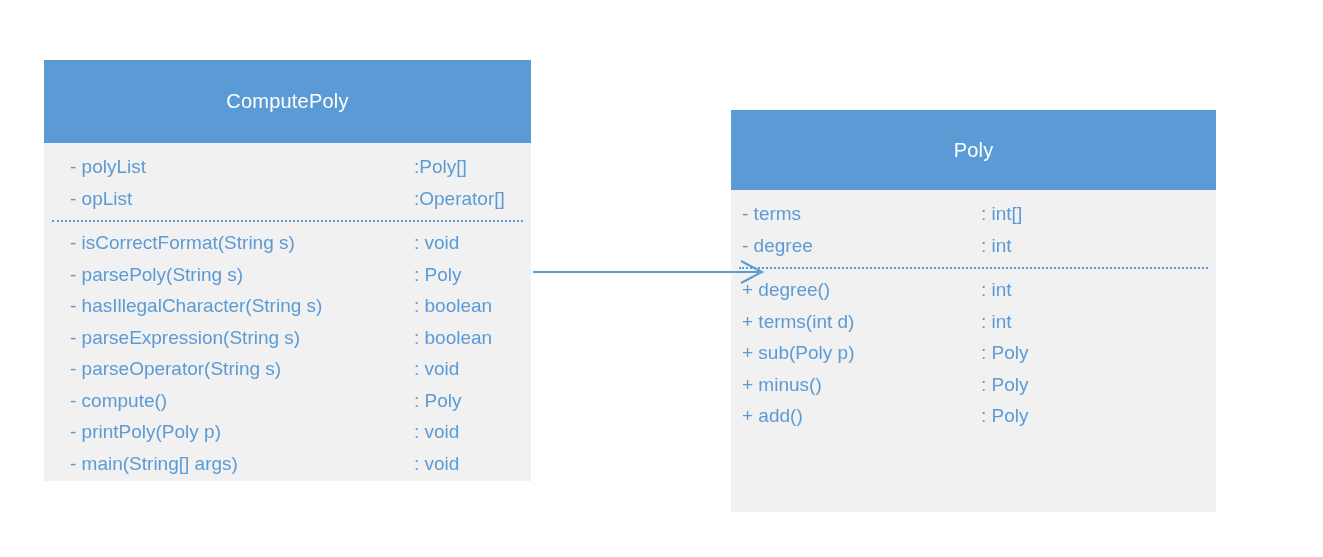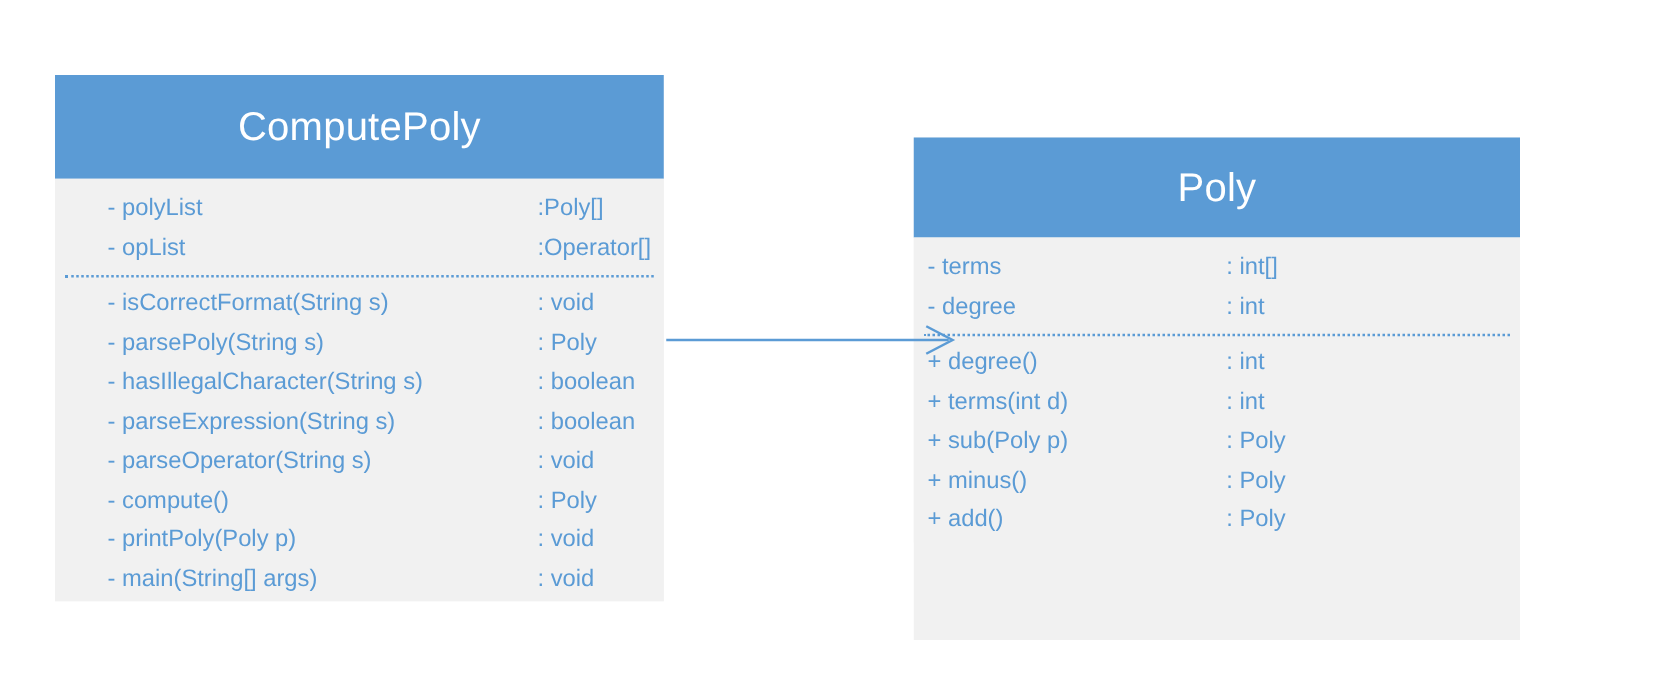--- a/index.html
+++ b/index.html
@@ -25,21 +25,21 @@
     box-sizing: border-box;
     background: #f1f1f1;
   }
   .class-header {
     box-sizing: border-box;
     background: #5b9bd5;
     color: #ffffff;
     display: flex;
     align-items: center;
     justify-content: center;
-    font-size: 32px;
+    font-size: 20px;
     font-weight: normal;
     letter-spacing: 0.2px;
   }
   .class-body {
     box-sizing: border-box;
     background: #f1f1f1;
   }
   .compartment {
     box-sizing: border-box;
   }
@@ -70,21 +70,21 @@
     height: 421px;
   }
   #class-computepoly .class-header {
     height: 83px;
   }
   #class-computepoly .class-body {
     height: 338px;
     padding-top: 8px;
   }
   #class-computepoly .compartment {
-    padding-left: 42px;
+    padding-left: 26px;
   }
   #class-computepoly .separator {
     margin: 6px 8px 5px 8px;
   }
   #class-computepoly .member-sig {
     width: 344px;
   }
 
   
   #class-poly {

